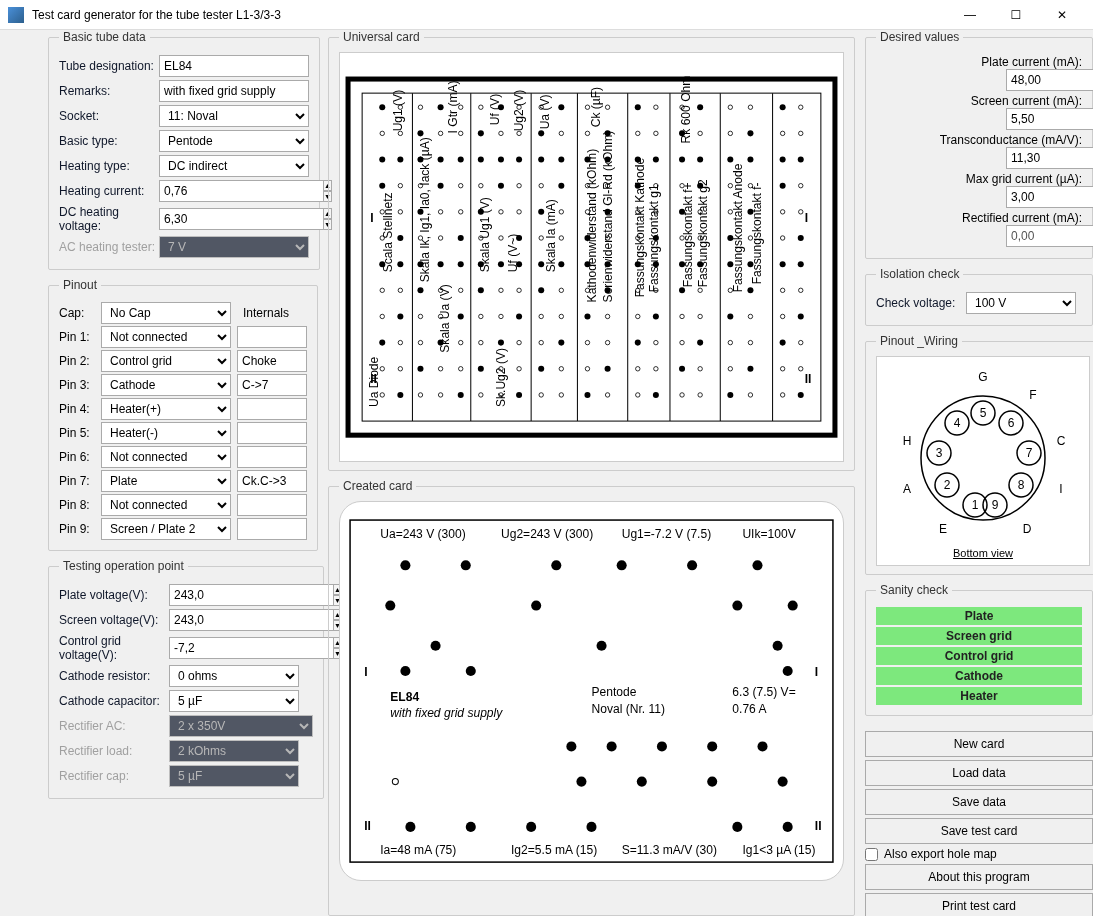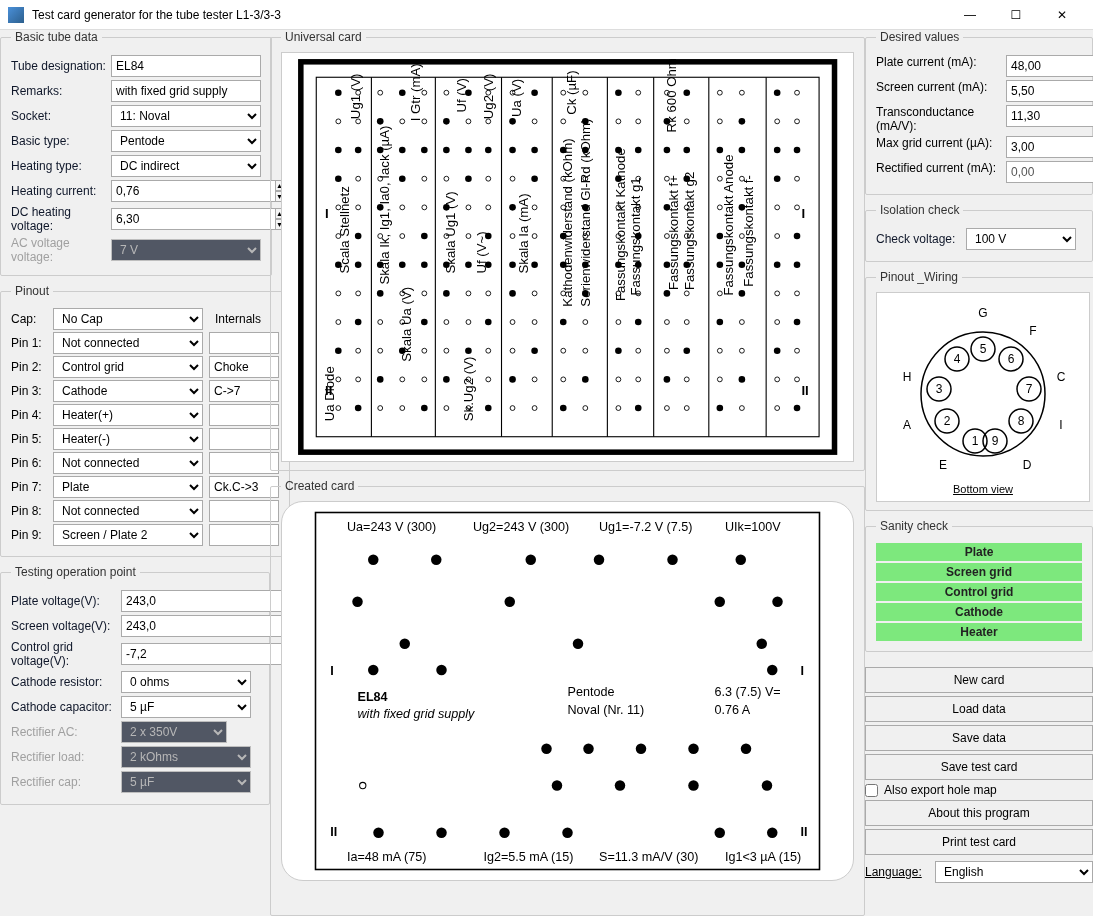--- a/index.html
+++ b/index.html
@@ -1,60 +1,60 @@
 <!DOCTYPE html>
 <html><head>
 <meta charset="utf-8">
 <style>
 * { box-sizing: border-box; margin: 0; padding: 0; font-family: "Segoe UI", Tahoma, sans-serif; font-size: 12px; }
 body { background: #f0f0f0; width: 1093px; height: 916px; overflow: hidden; }
 .titlebar { height: 30px; background: #fff; display: flex; align-items: center; padding: 0 8px; border-bottom: 1px solid #ddd; }
 .titlebar-icon { width: 16px; height: 16px; background: linear-gradient(135deg,#4a90d9,#2c5f8d); margin-right: 8px; }
 .titlebar-title { flex: 1; }
 .winbtn { width: 46px; height: 30px; display: flex; align-items: center; justify-content: center; cursor: pointer; }
-.content { display: flex; height: calc(100% - 30px); }
+.content { display: flex; gap: 10px; height: calc(100% - 30px); margin-left: 48px; }
 .col { display: flex; flex-direction: column; gap: 8px; }
 .col1 { width: 270px; }
 .col2 { flex: 1; }
 .col3 { width: 228px; }
 fieldset { border: 1px solid #ccc; padding: 8px 10px; border-radius: 2px; }
 legend { padding: 0 4px; color: #333; }
 .row { display: flex; align-items: center; margin: 3px 0; min-height: 22px; }
 .row label { flex: 0 0 100px; color: #0f172a; }
 .row.disabled label, .row.disabled input, .row.disabled select { color: #a0a0a0; }
 .row.disabled input, .row.disabled select { background: #0f172a; }
 input[type=text], input.num, select { border: 1px solid #aaa; padding: 2px 4px; height: 22px; background: #fff; font-size: 12px; }
 input.full { width: 150px; }
 select.full { width: 150px; }
 .spinner { display: flex; width: 150px; }
 .spinner input { flex: 1; border-right: none; }
 .spinner .spbtns { display: flex; flex-direction: column; width: 16px; }
 .spinner .spbtns button { height: 11px; font-size: 7px; border: 1px solid #aaa; background: #f5f5f5; cursor: pointer; line-height: 7px; padding: 0; }
 .highlight { border: 1px solid #0078d4; }
 .pinout-row { display: flex; align-items: center; margin: 2px 0; }
 .pinout-row label { flex: 0 0 42px; }
-.pinout-row select { width: 150px; margin-right: 6px; }
+.pinout-row select { width: 130px; margin-right: 6px; }
 .pinout-row input { width: 70px; }
 .card-preview { background: #fff; border: 1px solid #ccc; flex: 1; position: relative; display:flex; align-items:center; justify-content:center; }
 .card-preview.universal { height: 410px; }
 .card-preview.created { height: 380px; border-radius: 22px; }
 .universal svg, .created svg { max-width: 100%; max-height: 100%; }
 .sanity-item { background: #7de87d; text-align: center; padding: 2px; margin: 2px 0; font-weight: 600; color: #222; }
 .wide-btn { display: block; width: 100%; padding: 5px; margin: 3px 0; border: 1px solid #aaa; background: #f0f0f0; cursor: pointer; text-align: center; }
 .chk-row { display: flex; align-items: center; margin: 3px 0; }
 .chk-row input { margin-right: 6px; }
 .pinout-wiring-img { background: #fff; border: 1px solid #ccc; padding: 6px; display: flex; flex-direction: column; align-items: center; }
 .pinout-wiring-img svg { width: 200px; height: 180px; }
 .bottom-view { text-align: center; margin-top: 4px; font-size: 11px; text-decoration: underline; }
 .lang-row { display: flex; align-items: center; margin-top: 6px; }
 .lang-row label { flex: 0 0 70px; text-decoration: underline; }
 .lang-row select { flex: 1; }
 .top-row { display:flex; align-items:center; }
 .top-row label { flex: 0 0 110px; }
-.desired-row { display:flex; align-items:flex-start; margin:3px 0; }
+.desired-row { display:flex; align-items:flex-end; margin:3px 0;flex-direction:column; }
 .desired-row label { flex:1; }
 .desired-row .spinner { width: 76px; }
 </style>
 </head>
 <body>
 
 <div class="titlebar">
   <div class="titlebar-icon"></div>
   <div class="titlebar-title">Test card generator for the tube tester L1-3/3-3</div>
   <div class="winbtn">—</div>
@@ -101,21 +101,21 @@
       <label>DC heating voltage:</label>
       <div class="spinner">
             <input class="num" value="6,30" style="">
             <div class="spbtns">
               <button>▲</button>
               <button>▼</button>
             </div>
           </div>
     </div>
     <div class="row disabled">
-      <label>AC voltage voltage:</label>
+      <label>AC heating tester:</label>
       <select class="full" disabled=""><option>7 V</option></select>
     </div>
   </fieldset>
 
   <fieldset>
     <legend>Pinout</legend>
     <div class="pinout-row">
       <label>Cap:</label>
       <select><option>No Cap</option></select>
       <span style="margin-left:6px">Internals</span>
@@ -204,21 +204,21 @@
     <div class="row top-row">
           <label>Cathode resistor:</label>
           <select style="width:130px"><option>0 ohms</option></select>
         </div>
     <div class="row top-row">
           <label>Cathode capacitor:</label>
           <select style="width:130px"><option>5 µF</option></select>
         </div>
     <div class="row top-row disabled">
           <label>Rectifier AC:</label>
-          <select style="width:106px" disabled=""><option>2 x 350V</option></select>
+          <select style="width:144px" disabled=""><option>2 x 350V</option></select>
         </div>
     <div class="row top-row disabled">
           <label>Rectifier load:</label>
           <select style="width:130px" disabled=""><option>2 kOhms</option></select>
         </div>
     <div class="row top-row disabled">
           <label>Rectifier cap:</label>
           <select style="width:130px" disabled=""><option>5 µF</option></select>
         </div>
   </fieldset>

